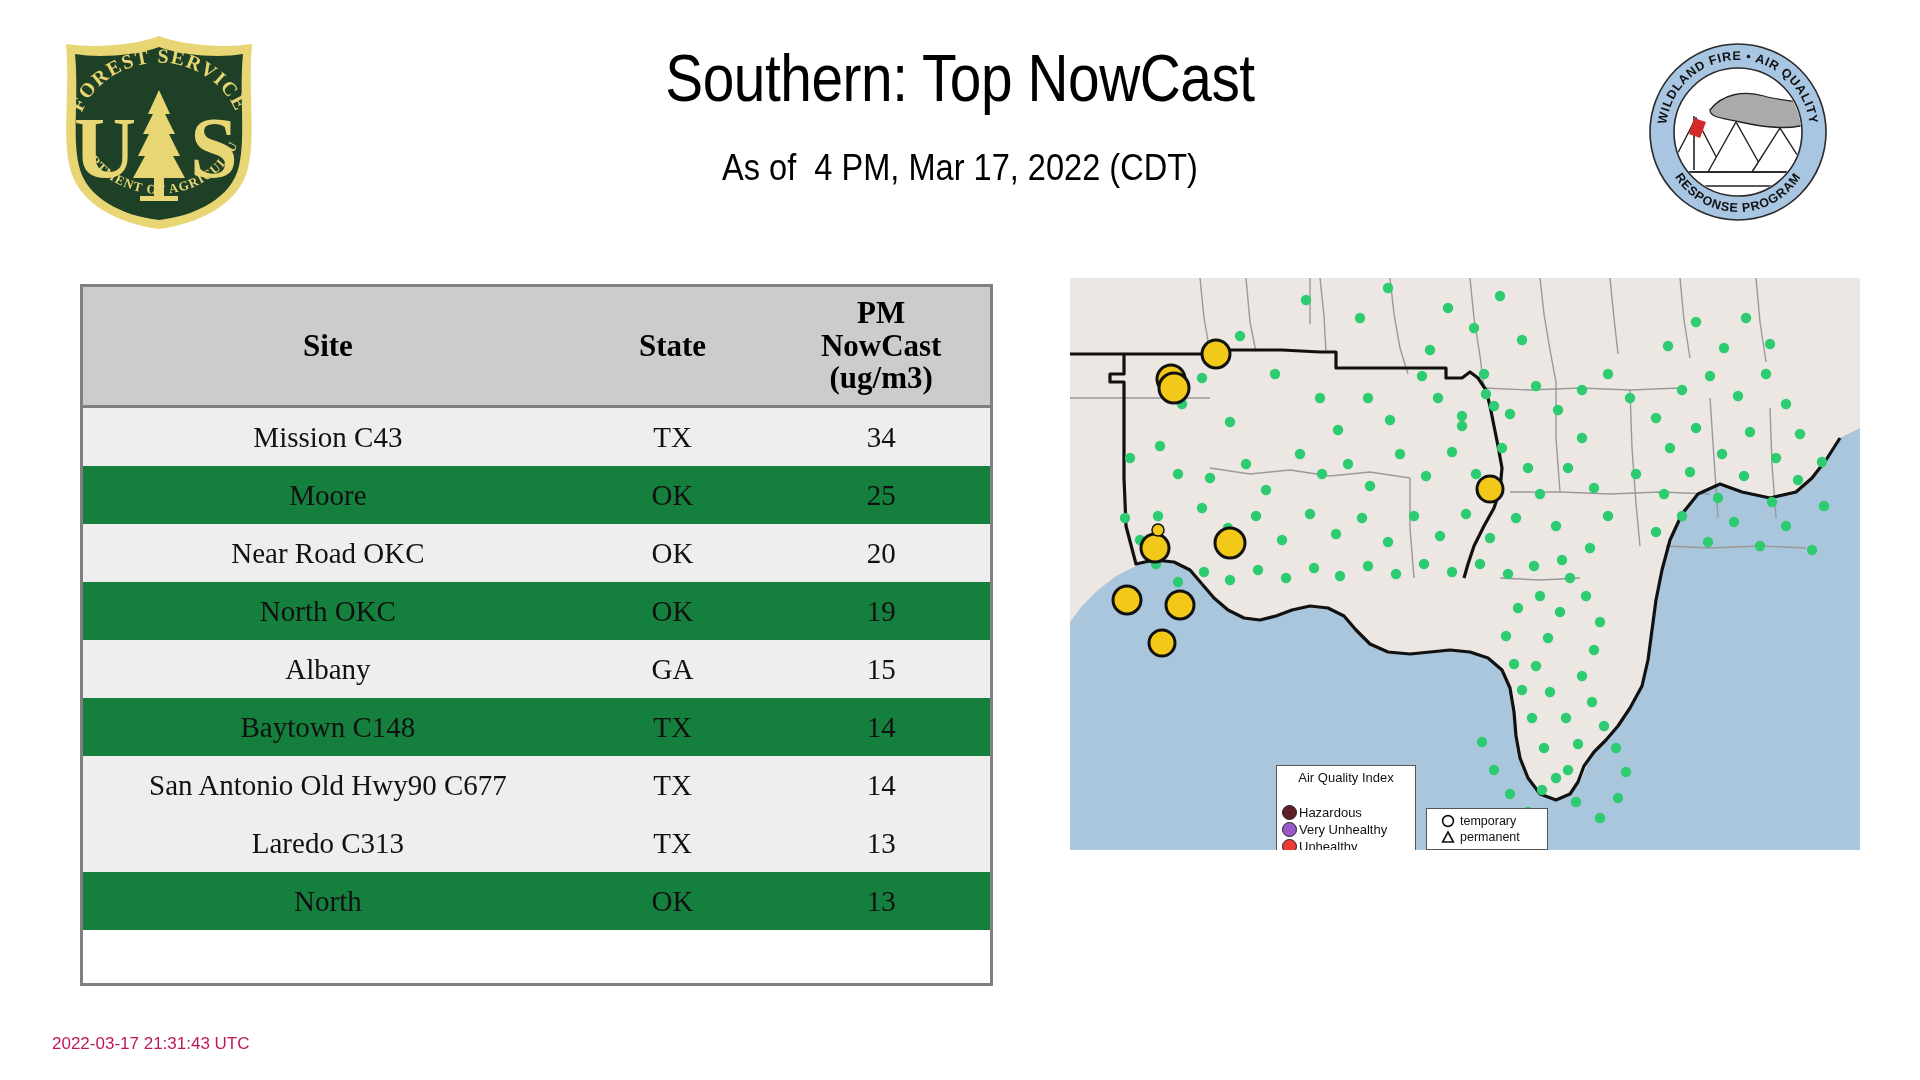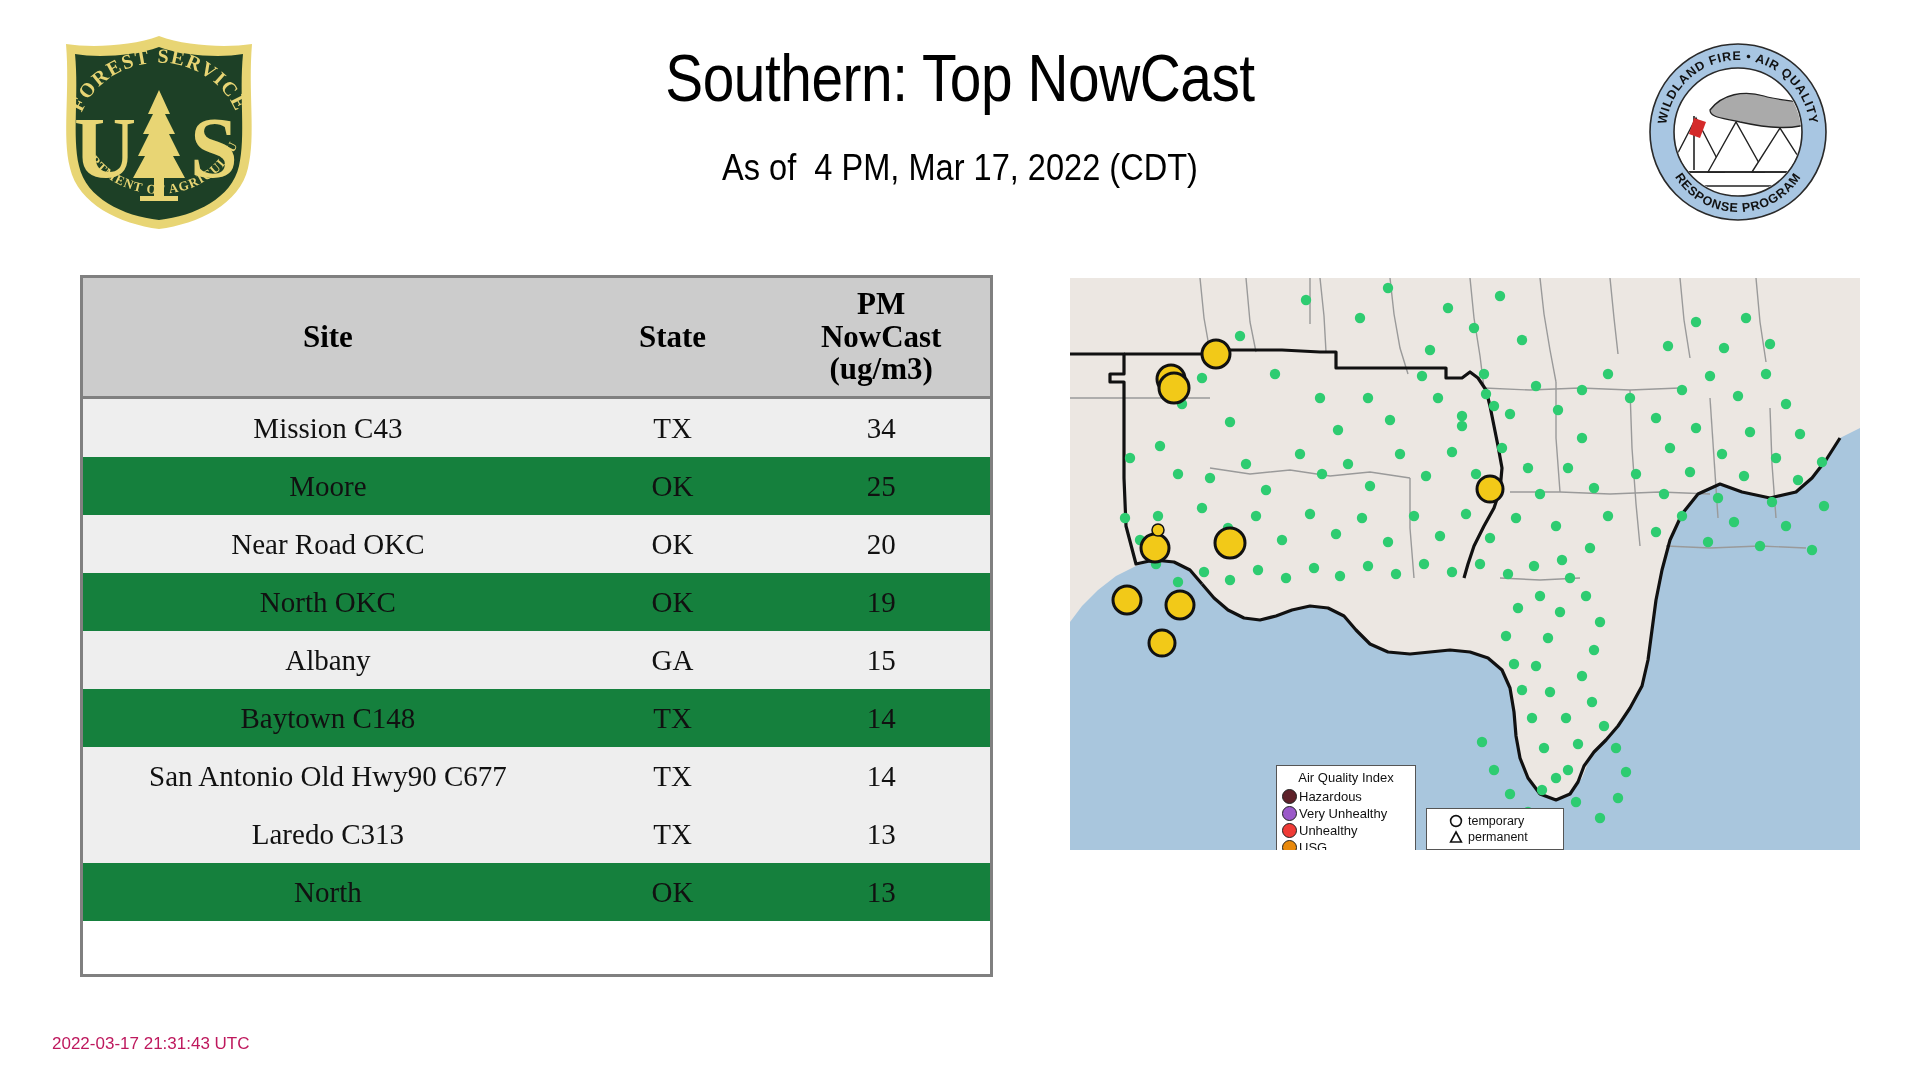--- a/index.html
+++ b/index.html
@@ -25,21 +25,21 @@
     white-space:pre;
   }
   #page-subtitle{
     margin-top:36px;font-size:37px;color:#000;
     font-family:"Liberation Sans Narrow","Liberation Sans",sans-serif;
     font-weight:400;transform:scaleX(0.88);transform-origin:center top;
     white-space:pre;
   }
 
   
-  #table-panel{position:absolute;left:80px;top:275px;width:913px;height:702px;
+  #table-panel{position:absolute;left:80px;top:284px;width:913px;height:702px;
                border:3px solid #808080;box-sizing:border-box;background:#fff;}
   table#aqi-table{width:100%;border-collapse:collapse;table-layout:fixed;
                   font-family:"Liberation Serif",serif;}
   #aqi-table col.c-site{width:54%;}
   #aqi-table col.c-state{width:22%;}
   #aqi-table col.c-val{width:24%;}
   #aqi-table thead th{
     background:#cccccc;color:#000;font-weight:bold;font-size:31px;
     text-align:center;vertical-align:middle;height:118px;padding:0 4px;
     border-bottom:3px solid #808080;line-height:1.06;
@@ -54,26 +54,26 @@
   #aqi-table tbody tr.even td{background:#15803d;}
 
   
   #map-panel{position:absolute;left:1070px;top:278px;width:790px;height:572px;
              overflow:hidden;background:#a9c6dd;}
   #map-svg{position:absolute;left:0;top:0;width:790px;height:572px;}
 
   .legend-box{position:absolute;background:#ffffff;border:1px solid #555;
               font-family:"Liberation Sans",sans-serif;color:#111;}
   #aqi-legend{left:206px;top:487px;width:128px;padding:4px 5px 6px 5px;}
-  #aqi-legend .lg-title{font-size:13px;text-align:center;margin-bottom:3px;}
+  #aqi-legend .lg-title{font-size:13px;text-align:center;margin-bottom:19px;}
   #aqi-legend .lg-row{display:flex;align-items:center;gap:2px;height:17px;}
   #aqi-legend .sw{width:13px;height:13px;border-radius:50%;border:1.5px solid #222;flex:0 0 auto;}
   #aqi-legend .lg-label{font-size:13px;line-height:1;}
 
-  #sym-legend{left:356px;top:530px;width:92px;padding:4px 22px;text-align:right;}
+  #sym-legend{left:356px;top:530px;width:92px;padding:4px 14px;text-align:right;}
   #sym-legend .sg-row{display:flex;align-items:center;gap:5px;height:16px;}
   #sym-legend .sg-label{font-size:12.5px;line-height:1;}
 
   
   #footer-timestamp{position:absolute;left:52px;top:1034px;font-size:17px;color:#be185d;
                     font-family:"Liberation Sans",sans-serif;}
 </style>
 </head>
 <body>
 

